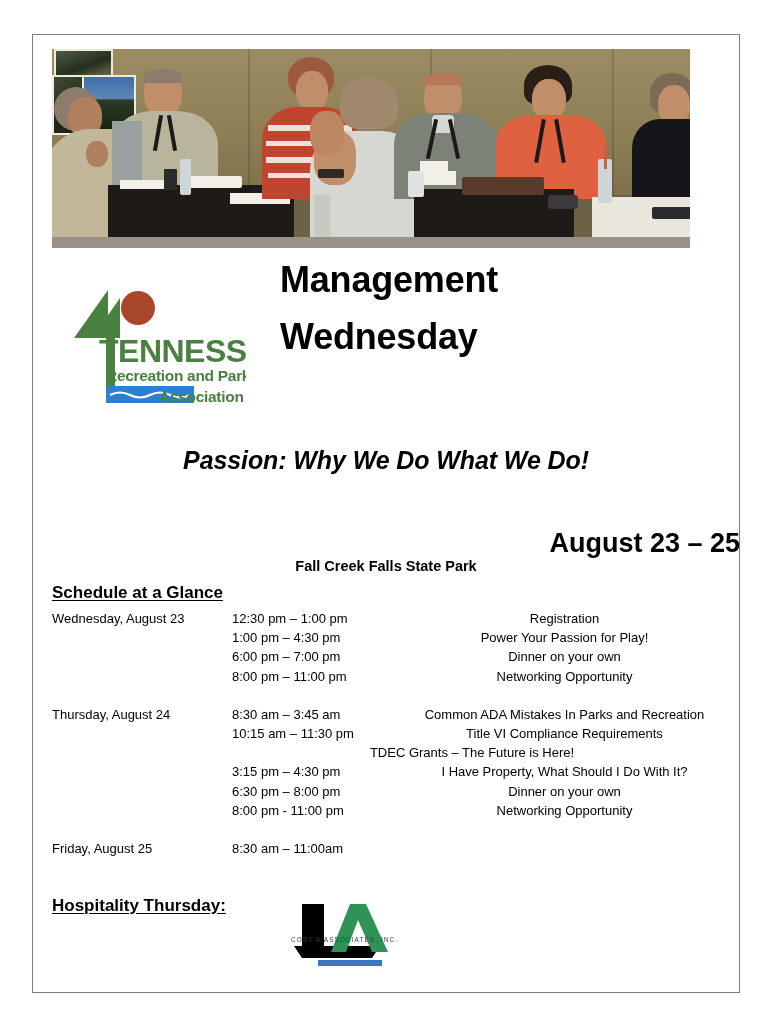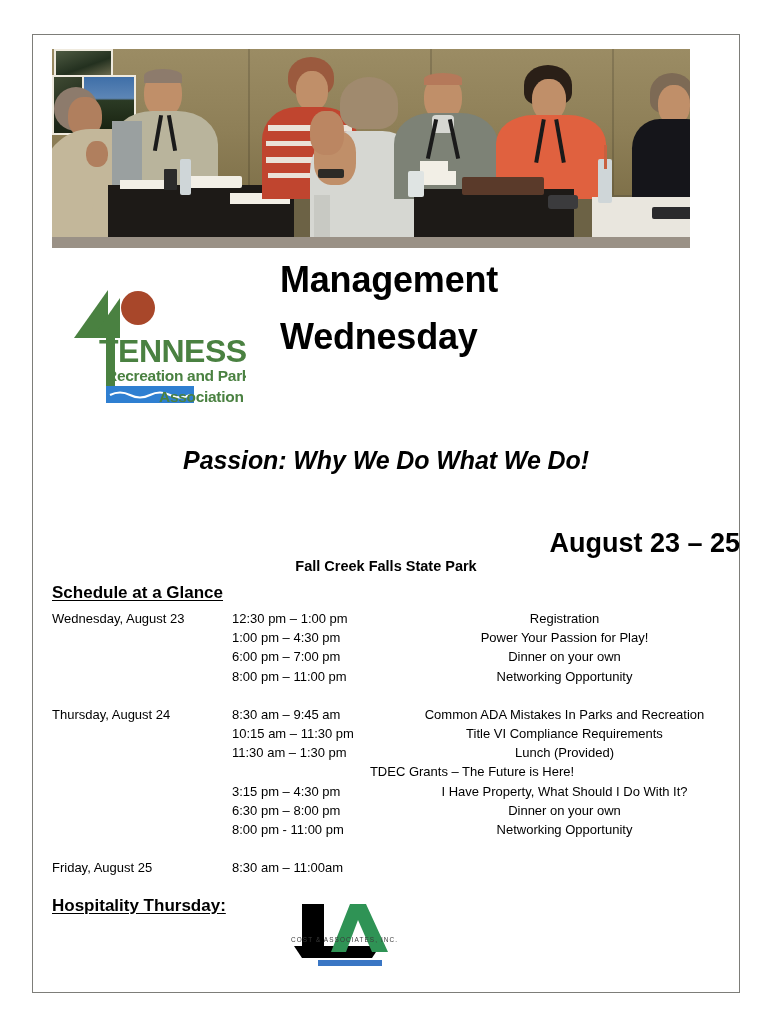--- a/index.html
+++ b/index.html
@@ -311,32 +311,27 @@
         </div>
         <div class="sched-row">
           <div class="col-day"></div>
           <div class="col-time">8:00 pm – 11:00 pm</div>
           <div class="col-desc">Networking Opportunity</div>
         </div>
       </div>
       <div class="sched-day">
         <div class="sched-row">
           <div class="col-day">Thursday, August 24</div>
-          <div class="col-time">8:30 am – 9:45 am</div>
+          <div class="col-time">8:30 am – 3:45 am</div>
           <div class="col-desc">Common ADA Mistakes In Parks and Recreation</div>
         </div>
         <div class="sched-row">
           <div class="col-day"></div>
           <div class="col-time">10:15 am – 11:30 pm</div>
           <div class="col-desc">Title VI Compliance Requirements</div>
-        </div>
-        <div class="sched-row">
-          <div class="col-day"></div>
-          <div class="col-time">11:30 am – 1:30 pm</div>
-          <div class="col-desc">Lunch (Provided)</div>
         </div>
         <div class="sched-row">
           <div class="col-day"></div>
           <div class="col-desc">TDEC Grants – The Future is Here!</div>
         </div>
         <div class="sched-row">
           <div class="col-day"></div>
           <div class="col-time">3:15 pm – 4:30 pm</div>
           <div class="col-desc">I Have Property, What Should I Do With It?</div>
         </div>

